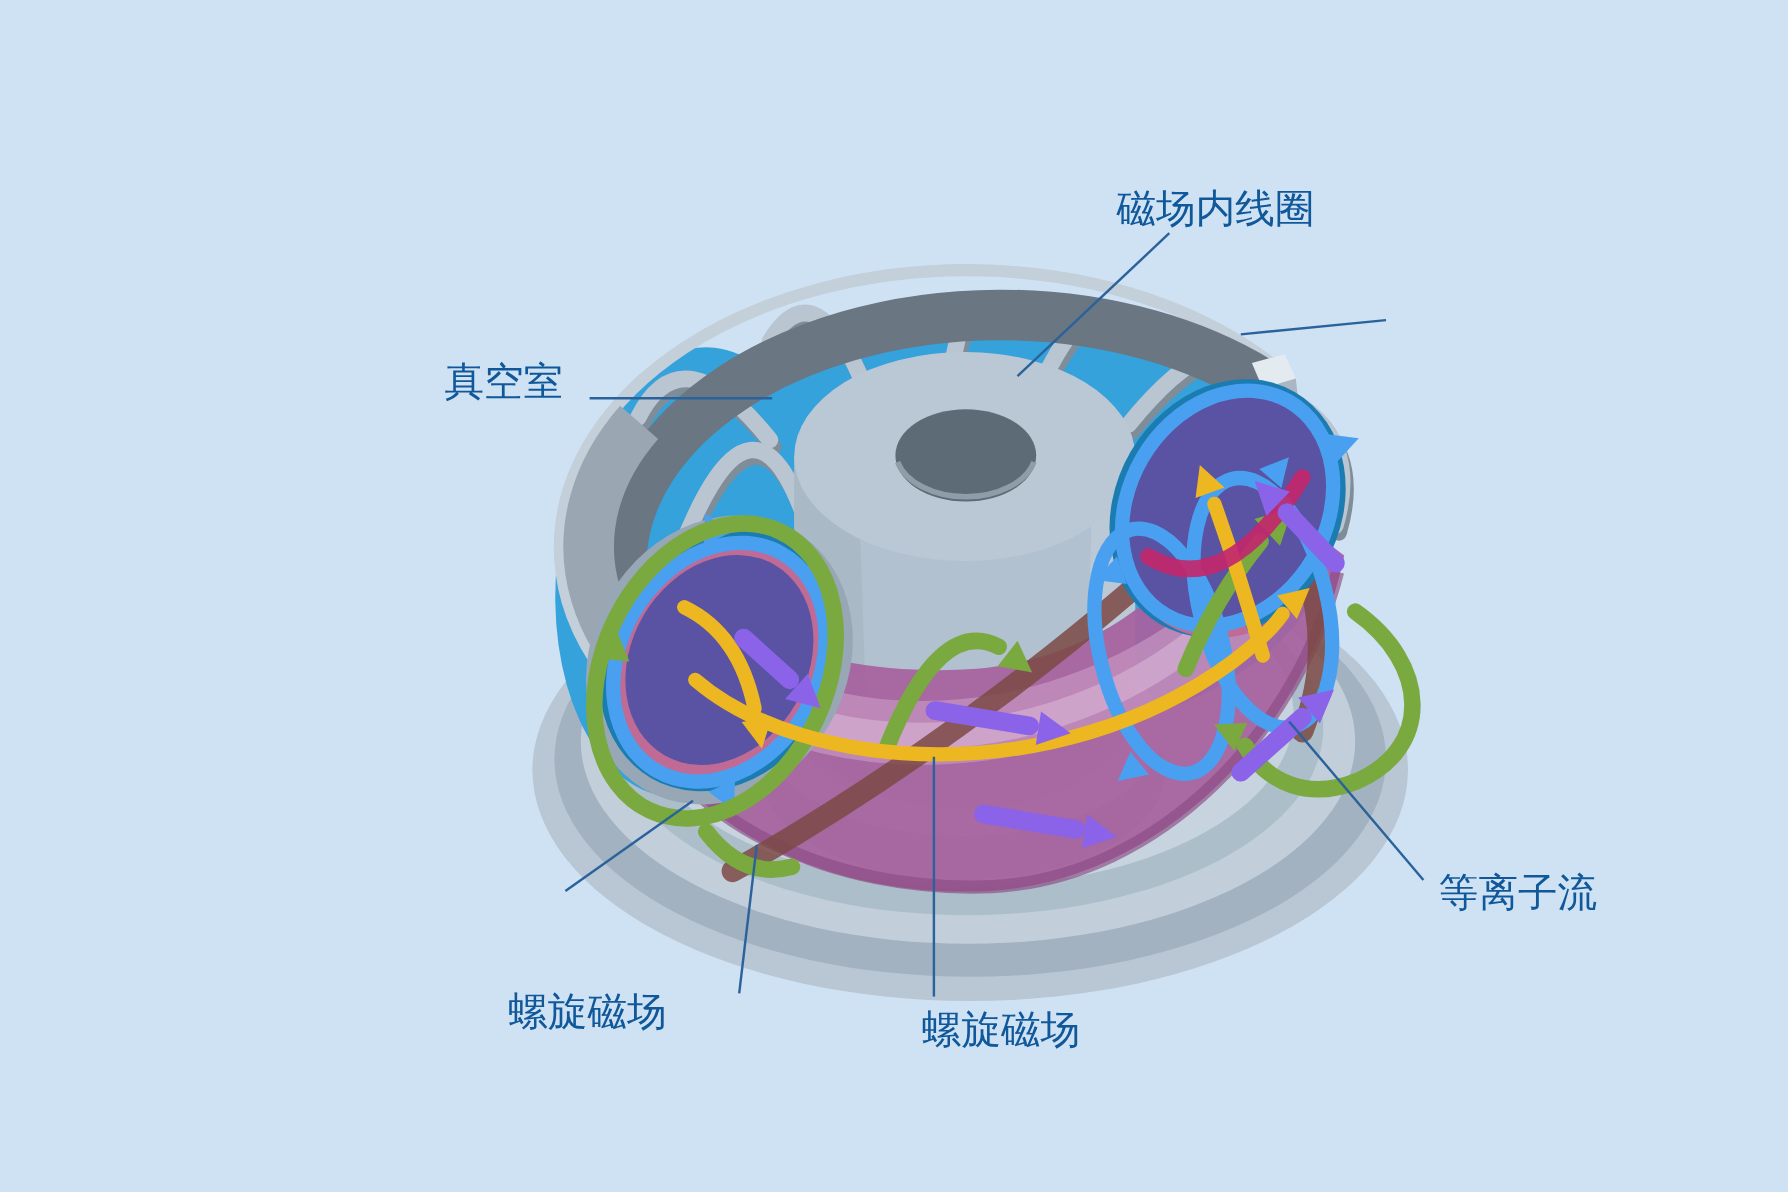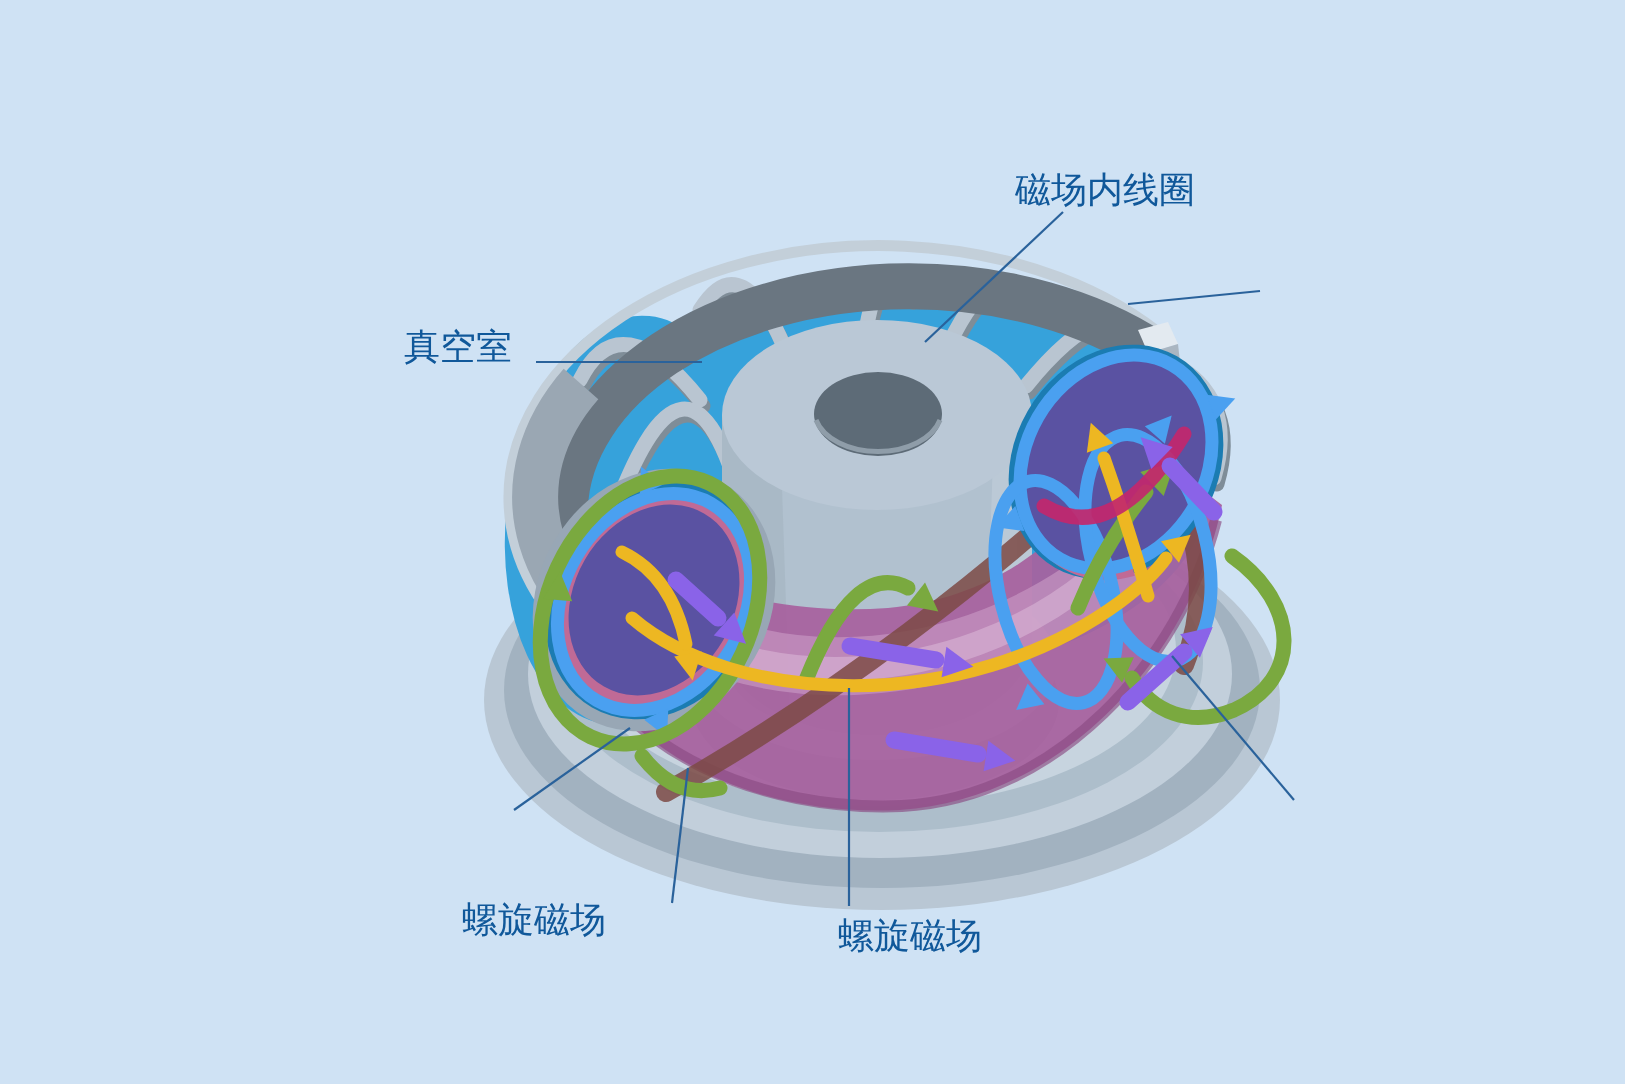--- a/index.html
+++ b/index.html
@@ -236,13 +236,14 @@
       <path class="leader" d="M 672 903 L 688 768"></path>
       <path class="leader" d="M 849 906 L 849 688"></path>
       <path class="leader" d="M 1294 800 L 1172 656"></path>
     </g>
   </svg>
 
   <div class="lbl" id="lbl-inner-coil">磁场内线圈</div>
   <div class="lbl" id="lbl-vacuum">真空室</div>
   <div class="lbl" id="lbl-spiral">螺旋磁场</div>
   <div class="lbl" id="lbl-toroidal">螺旋磁场</div>
+  <div class="lbl" id="lbl-plasma">等离子流</div>
 </div>
 
 </body></html>

